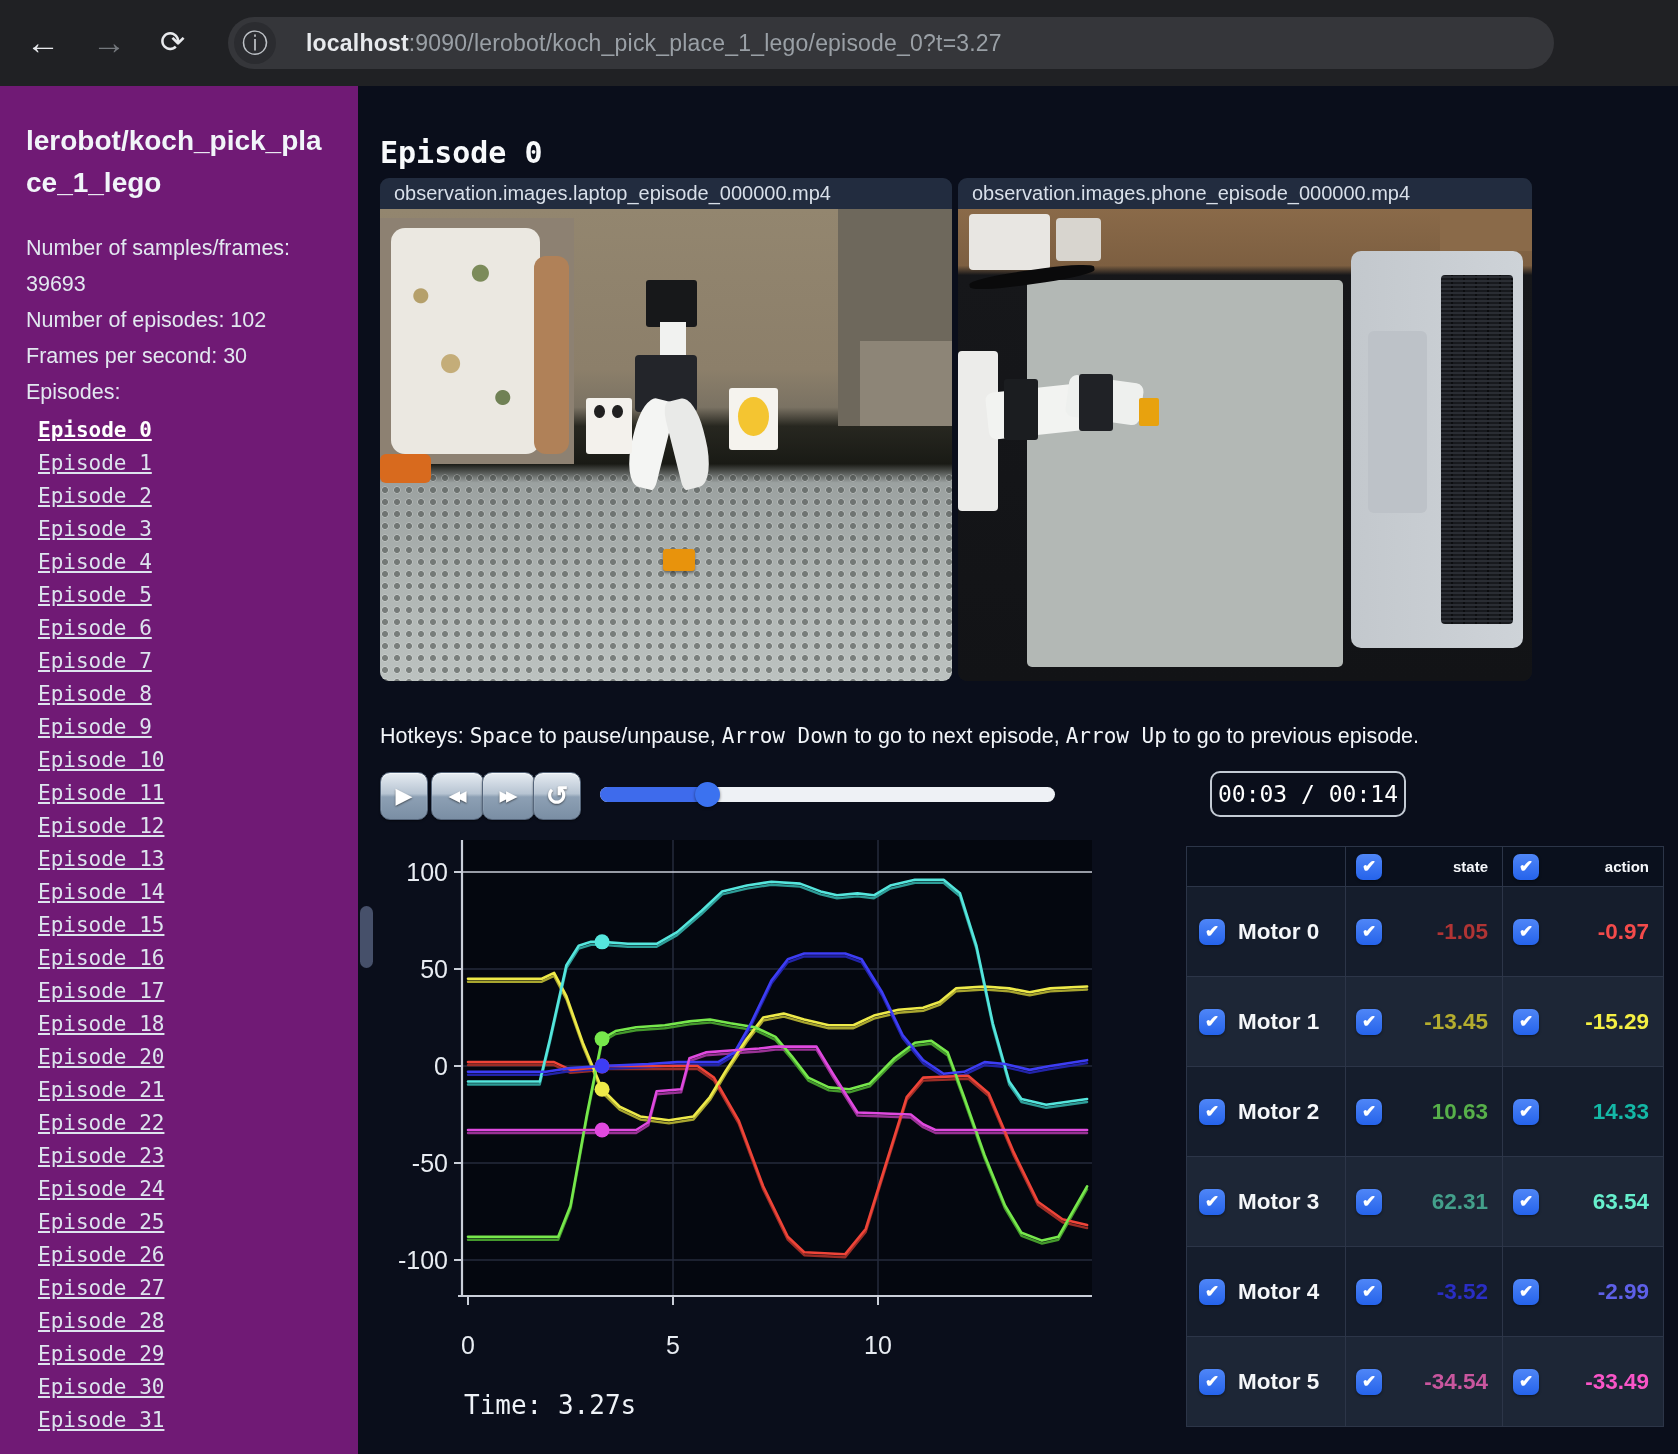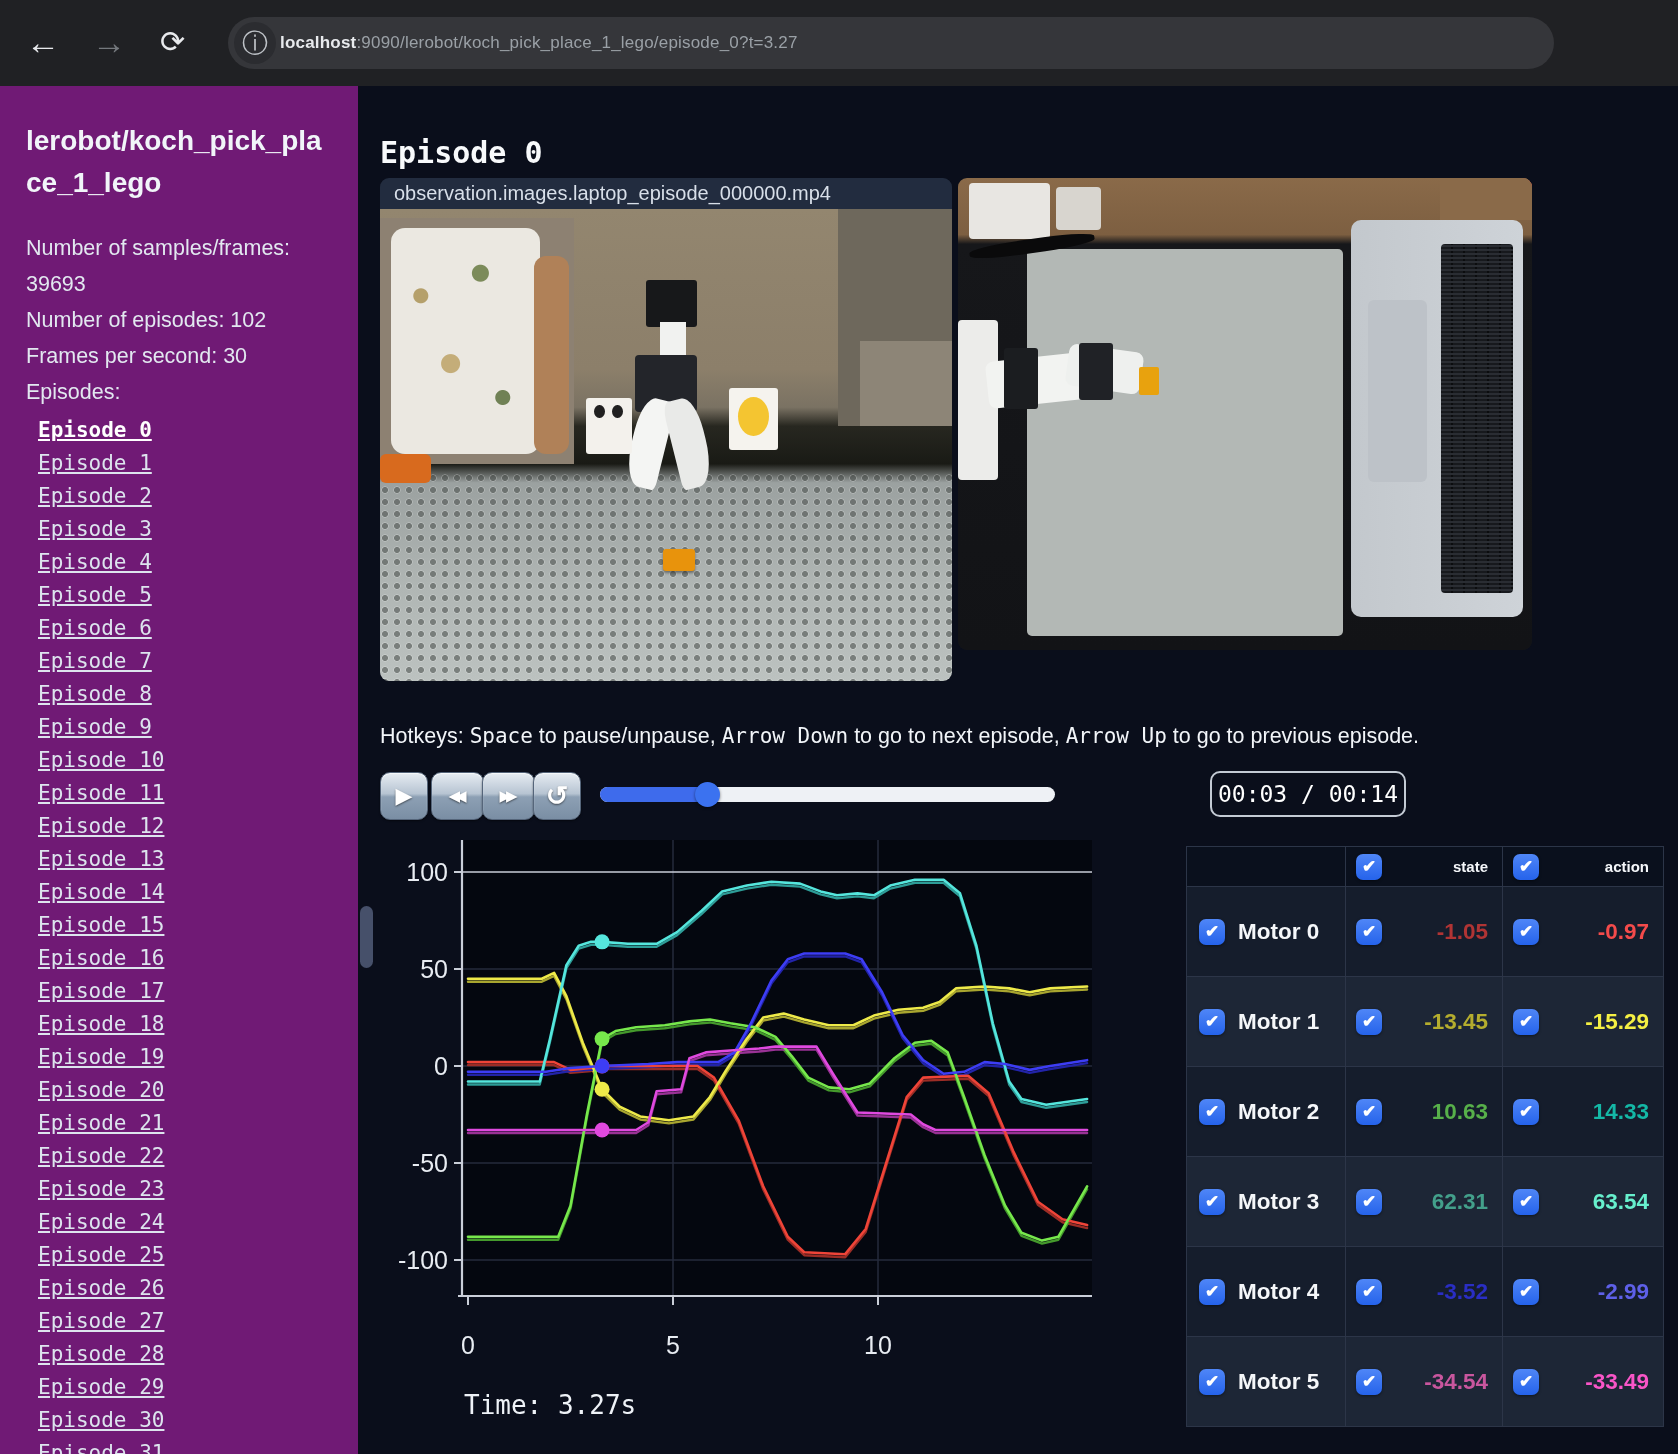--- a/index.html
+++ b/index.html
@@ -6,21 +6,21 @@
     font-family:"Liberation Sans",sans-serif;-webkit-font-smoothing:antialiased;}
   
   #browser-bar{position:absolute;left:0;top:0;width:1678px;height:86px;background:#202124;}
   .nav-ic{position:absolute;top:18px;font-size:34px;color:#e8eaed;line-height:48px;cursor:default;}
   #fwd-ic{color:#74787d;}
   #reload-ic{font-size:30px;}
   #address-bar{position:absolute;left:228px;top:17px;width:1326px;height:52px;border-radius:26px;
     background:#35363a;display:flex;align-items:center;}
   #info-circle{width:42px;height:42px;border-radius:50%;background:#2b2c30;margin-left:6px;
     display:flex;align-items:center;justify-content:center;color:#bdc1c6;font-size:26px;}
-  #url-text{margin-left:4px;font-size:17px;letter-spacing:.2px;white-space:nowrap;}
+  #url-text{margin-left:30px;font-size:23px;letter-spacing:.2px;white-space:nowrap;}
   #url-text .host{color:#e8eaed;font-weight:bold;}
   #url-text .rest{color:#9aa0a6;}
   
   #sidebar{position:absolute;left:0;top:86px;width:358px;height:1368px;background:#701a75;overflow:hidden;}
   #ds-title{margin:34px 0 0 26px;width:300px;font-size:28px;font-weight:bold;color:#f1f5f9;
     line-height:42px;word-break:break-all;}
   #ds-info{margin:26px 0 0 26px;width:300px;font-size:21.5px;color:#e2e8f0;line-height:36px;}
   #episode-list{list-style:none;margin:4px 0 0 0;padding:0 0 0 38px;
     font-family:"DejaVu Sans Mono",monospace;font-size:21px;line-height:33px;}
   #episode-list a{color:#dde4ee;text-decoration:underline;cursor:pointer;}
@@ -117,21 +117,20 @@
       <li><a>Episode 9</a></li>
       <li><a>Episode 10</a></li>
       <li><a>Episode 11</a></li>
       <li><a>Episode 12</a></li>
       <li><a>Episode 13</a></li>
       <li><a>Episode 14</a></li>
       <li><a>Episode 15</a></li>
       <li><a>Episode 16</a></li>
       <li><a>Episode 17</a></li>
       <li><a>Episode 18</a></li>
-      <li><a>Episode 19</a></li>
       <li><a>Episode 20</a></li>
       <li><a>Episode 21</a></li>
       <li><a>Episode 22</a></li>
       <li><a>Episode 23</a></li>
       <li><a>Episode 24</a></li>
       <li><a>Episode 25</a></li>
       <li><a>Episode 26</a></li>
       <li><a>Episode 27</a></li>
       <li><a>Episode 28</a></li>
       <li><a>Episode 29</a></li>
@@ -163,20 +162,21 @@
       <div class="scn" style="left:18%;top:14%;width:64%;height:64%;background:#f4c531;border-radius:50%;"></div>
     </div>
     <div class="scn" style="left:49.5%;top:72%;width:5.5%;height:4.8%;background:#e8930c;border-radius:3px;box-shadow:0 2px 3px rgba(0,0,0,.4);"></div>
     <div class="scn" style="left:0;top:52%;width:9%;height:6%;background:#d86a1e;border-radius:6px;"></div>
     <div class="scn" style="left:80%;top:0;width:20%;height:46%;background:#6e685c;"></div>
     <div class="scn" style="left:84%;top:28%;width:16%;height:18%;background:#8d8577;"></div>
   </div>
 </div>
 
 <div class="video-card" id="video-card-phone">
+  <div class="video-title">observation.images.phone_episode_000000.mp4</div>
   <div class="video-frame" id="scene-phone">
     <div class="scn" style="left:2%;top:1%;width:14%;height:12%;background:#e8e6e2;border-radius:4px;box-shadow:4px 3px 0 #9a9license89a;"></div>
     <div class="scn" style="left:17%;top:2%;width:8%;height:9%;background:#d8d5cf;border-radius:4px;"></div>
     <div class="scn studs" style="left:12%;top:15%;width:55%;height:82%;background:#b3b8b5;border-radius:5px;"></div>
     <div class="scn" style="left:68.5%;top:9%;width:30%;height:84%;background:linear-gradient(90deg,#c3c8cd,#ced3d8);border-radius:10px;">
       <div class="scn" style="left:52%;top:6%;width:42%;height:88%;background:#17191d;border-radius:4px;
         background-image:repeating-linear-gradient(0deg,transparent 0 2px,#2a2d33 2px 4px),repeating-linear-gradient(90deg,transparent 0 10px,#0b0c0e 10px 12px);"></div>
       <div class="scn" style="left:10%;top:20%;width:34%;height:46%;background:#bdc2c8;border-radius:6px;"></div>
     </div>
     <div class="scn" style="left:0;top:30%;width:7%;height:34%;background:#ececea;border-radius:4px;"></div>

